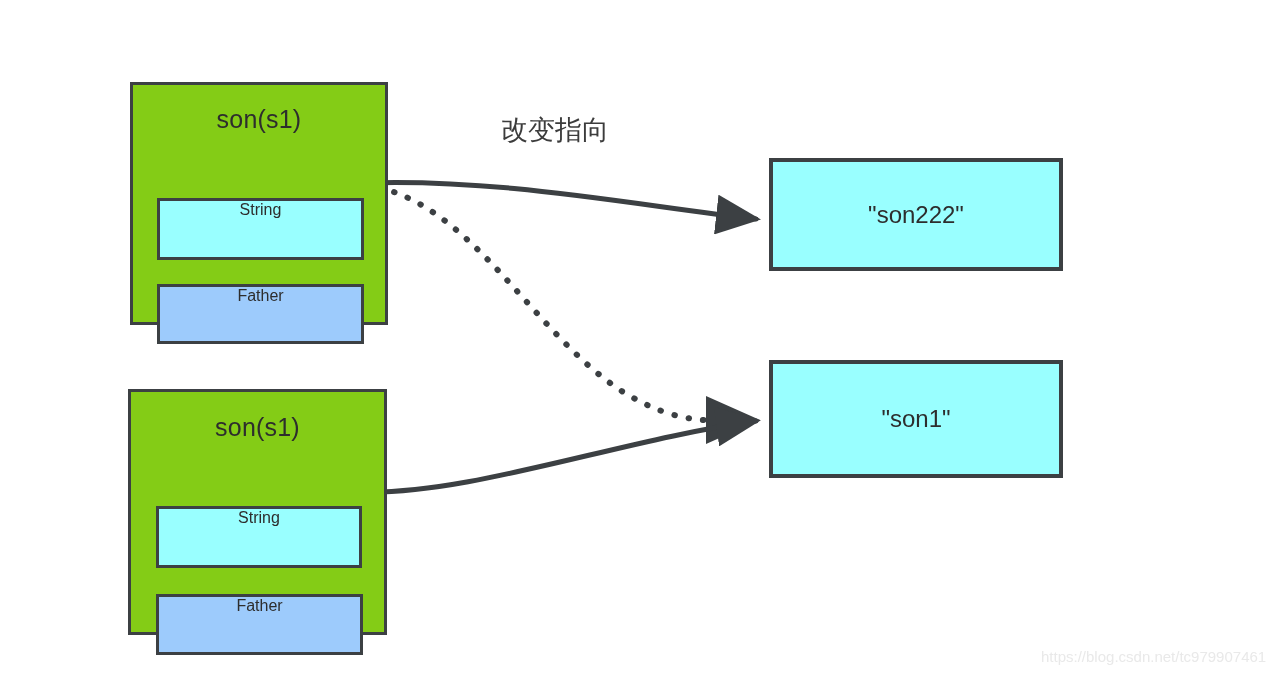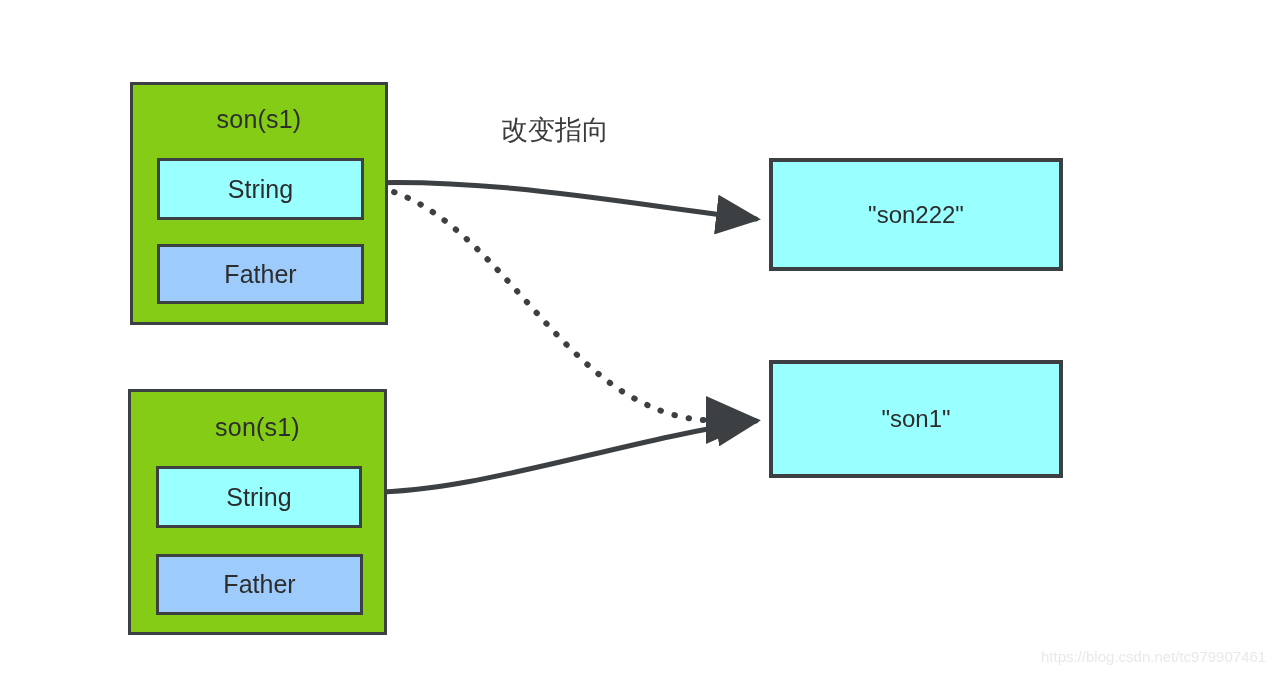--- a/index.html
+++ b/index.html
@@ -42,24 +42,24 @@
     color: #2d2d2d;
     letter-spacing: 0.2px;
   }
 
   
   .field-box {
     position: absolute;
     border: 3px solid #3c4043;
     box-sizing: border-box;
     display: flex;
-    align-items: center;
     justify-content: center;
-    font-size: 25px;
+    font-size: 16px;
     color: #2d2d2d;
+    margin-top: 40px;
   }
   .field-string { background: #99ffff; }
   .field-father { background: #9dcbfc; }
 
   
   .val-box {
     position: absolute;
     background: #99ffff;
     border: 4px solid #3c4043;
     box-sizing: border-box;

